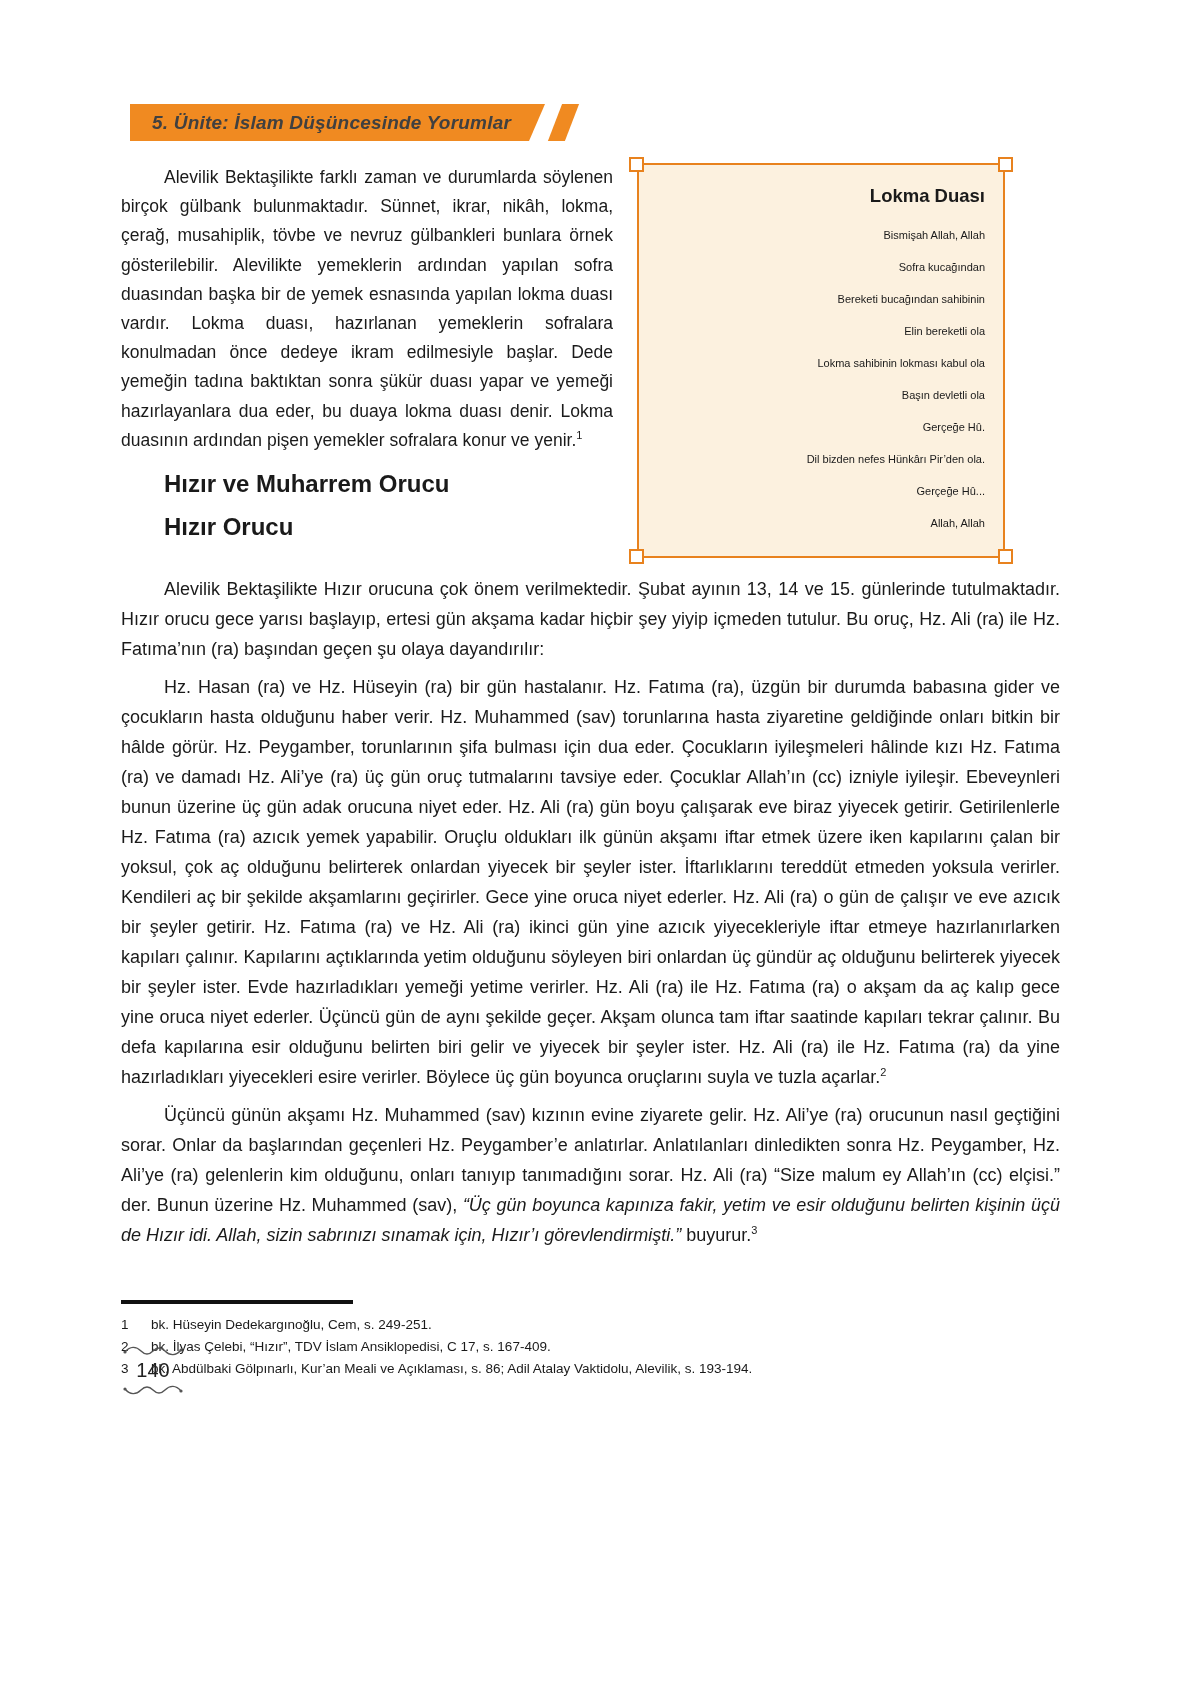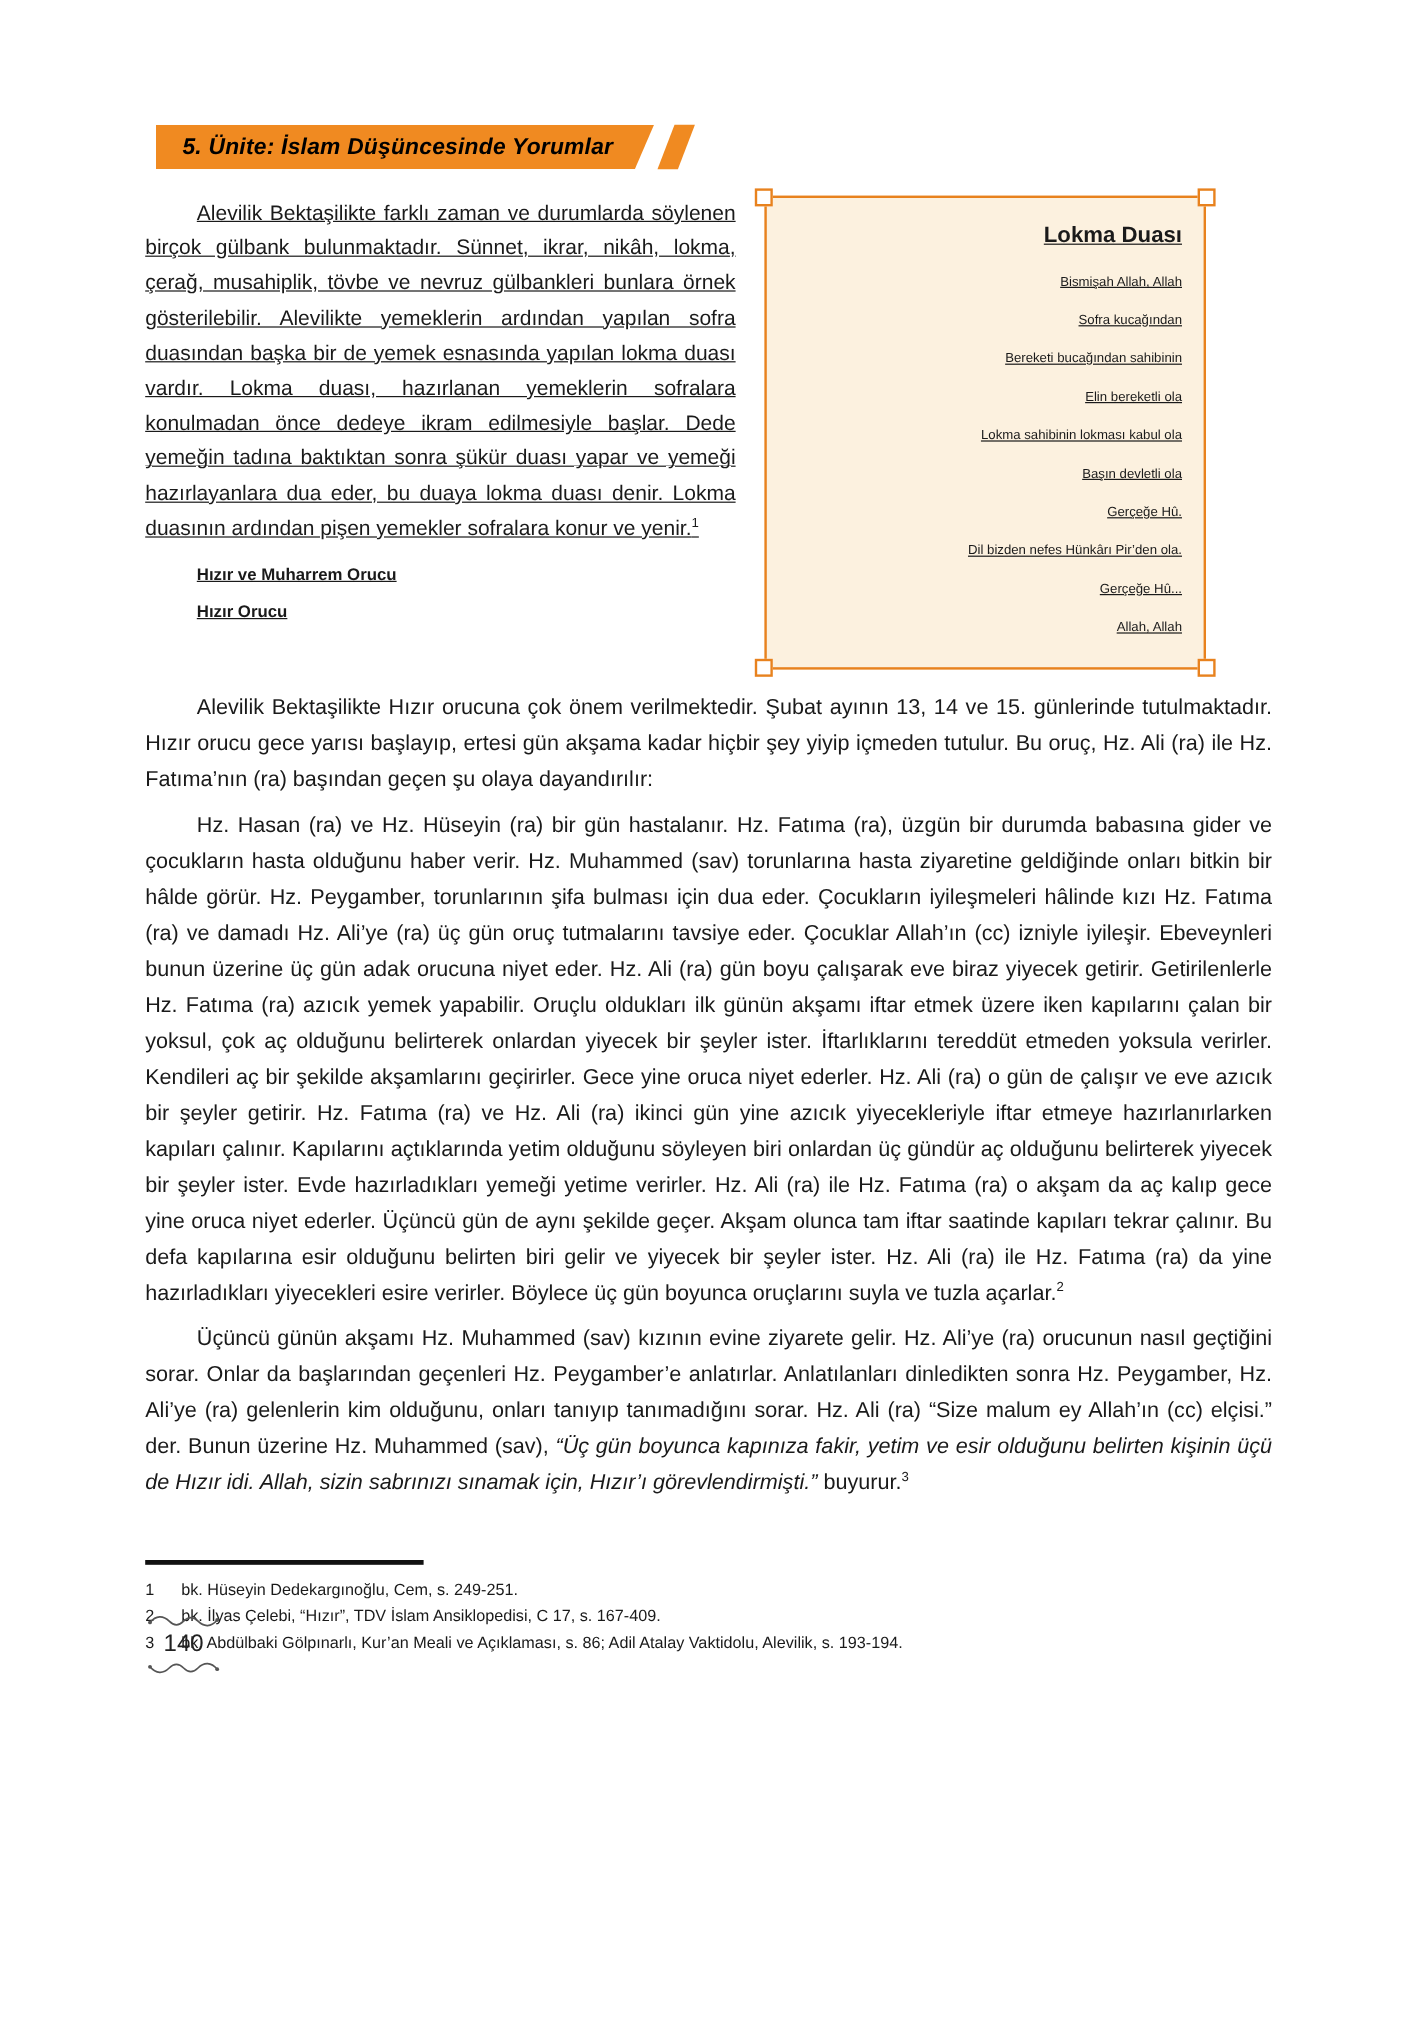--- a/index.html
+++ b/index.html
@@ -15,50 +15,49 @@
     padding: 0 121px;
   }
   
   .banner-wrap {
     display: flex; align-items: stretch;
     margin-top: 104px; margin-left: 9px;
     height: 37px;
   }
   .banner {
     background: var(--accent-orange, #F08A21);
-    color: #000000;
+    color: #404040;
     font-size: 19px; font-weight: bold; font-style: italic;
     display: flex; align-items: center;
     padding: 0 34px 0 22px;
     clip-path: polygon(0 0, 100% 0, calc(100% - 16px) 100%, 0 100%);
     letter-spacing: 0.2px;
   }
   .banner-stripe {
     width: 17px; height: 37px; margin-left: 10px;
     background: var(--accent-orange, #F08A21);
     transform: skewX(-21deg);
   }
   
   .intro-row {
     display: flex; gap: 24px;
     width: 880px;
     margin-top: 22px;
-    text-decoration: underline;
   }
   .intro-left { flex: 0 0 492px; }
   .intro-para {
     font-size: 17.5px; line-height: 29.2px;
     text-align: justify; text-indent: 43px;
     margin: 0;
   }
   sup.fn-ref {
     font-size: 11px; line-height: 0; vertical-align: super;
   }
   .sub-heading {
-    font-size: 14px; font-weight: bold;
+    font-size: 24px; font-weight: bold;
     margin: 15px 0 0 43px;
   }
   
   .prayer-box {
     flex: 0 0 auto;
     width: 368px; box-sizing: border-box;
     border: 2.5px solid var(--box-border, #E8821E);
     background: var(--box-bg, #FCF1DF);
     padding: 16px 18px 14px 22px;
     position: relative;

